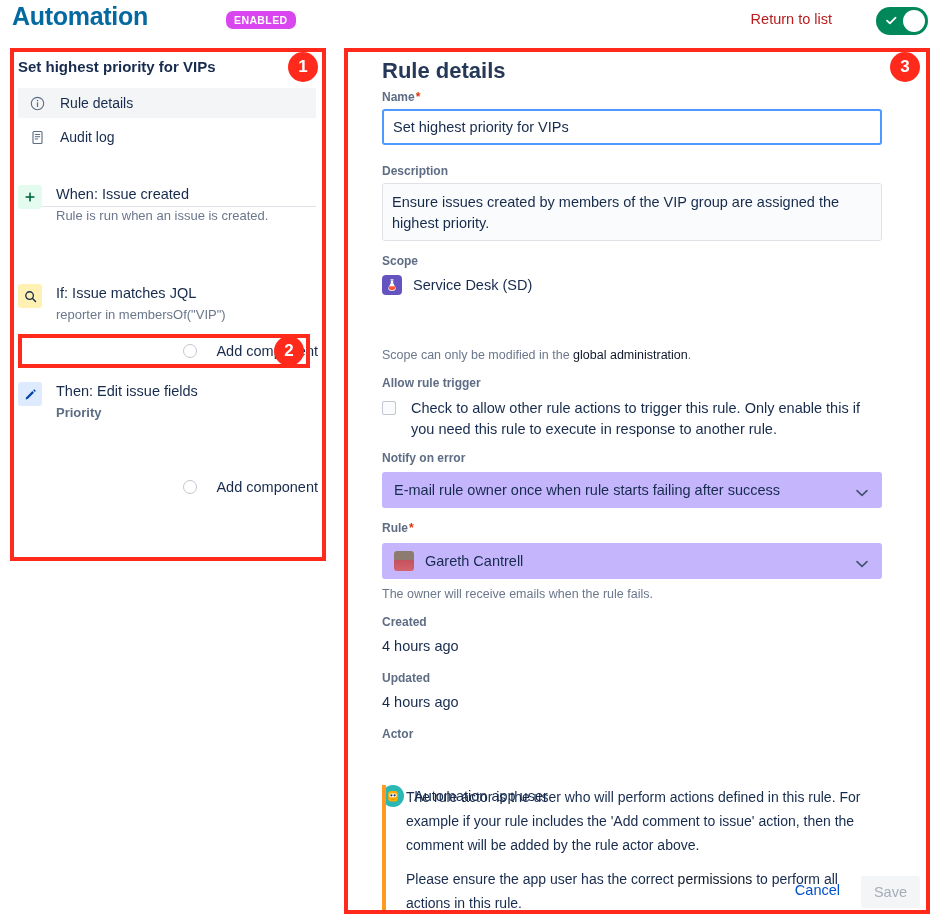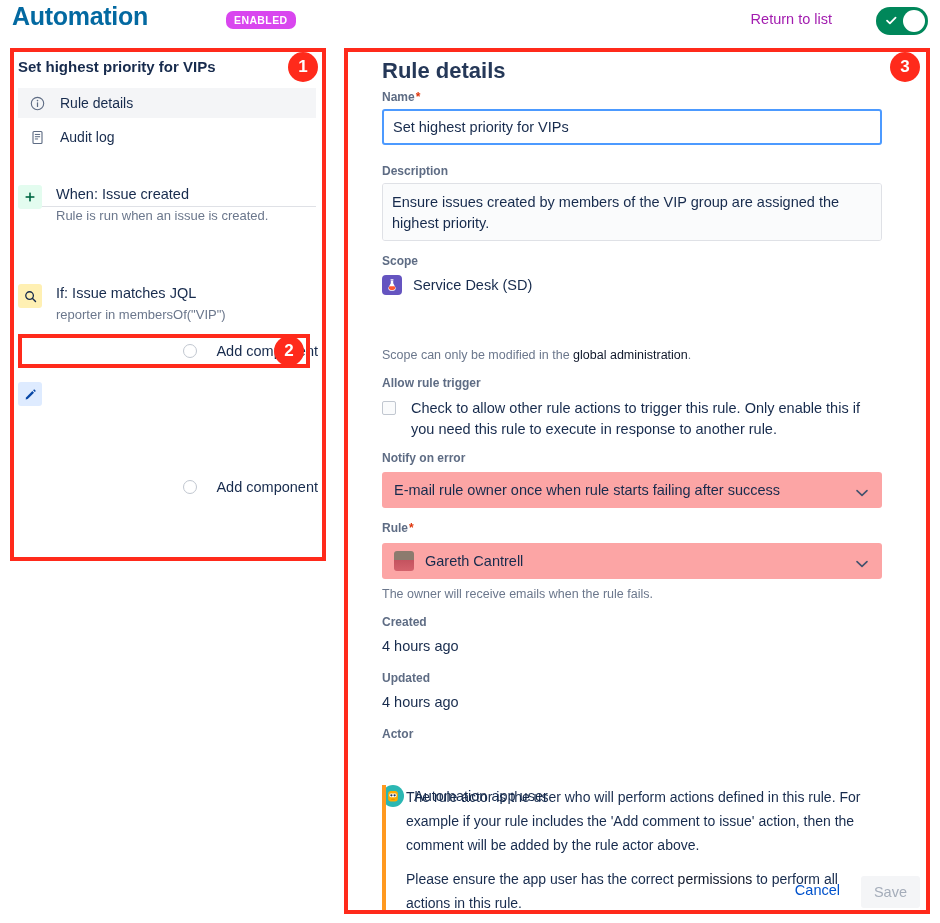--- a/index.html
+++ b/index.html
@@ -22,21 +22,21 @@
     color: #0369a1;
   }
   #enabled-badge {
     position: absolute; left: 226px; top: 11px;
     background: #d946ef; color: #ffffff;
     font-size: 10.5px; font-weight: bold; letter-spacing: 0.4px;
     padding: 3px 8px 3px 8px; border-radius: 7px;
   }
   #return-to-list {
     position: absolute; right: 108px; top: 11px;
-    color: #a21caf; font-size: 14.5px; text-decoration: none;
+    color: #b91c1c; font-size: 14.5px; text-decoration: none;
     cursor: pointer;
   }
   #toggle-switch {
     position: absolute; right: 12px; top: 7px;
     width: 52px; height: 28px; border-radius: 14px;
     background: #00875A; cursor: pointer;
   }
   #toggle-switch .knob {
     position: absolute; right: 3px; top: 3px;
     width: 22px; height: 22px; border-radius: 11px; background: #ffffff;
@@ -170,21 +170,21 @@
   #trigger-checkbox {
     width: 14px; height: 14px; border: 1.5px solid #C1C7D0; border-radius: 2px;
     background: #FAFBFC; flex: 0 0 14px; margin-top: 3px; cursor: pointer;
   }
   #trigger-check-text {
     margin-left: 15px; font-size: 14.5px; color: #172B4D; line-height: 21px;
   }
 
   .select {
     position: absolute; left: 38px; width: 500px; height: 36px;
-    background: #fca5a5; border: 1px solid transparent; border-radius: 3px;
+    background: #c4b5fd; border: 1px solid transparent; border-radius: 3px;
     display: flex; align-items: center; cursor: pointer;
   }
   .select .sel-text {
     margin-left: 11px; font-size: 14.5px; color: #172B4D;
   }
   .select .chev {
     position: absolute; right: 12px; top: 12px; color: #42526E;
   }
   .select .av {
     width: 20px; height: 20px; border-radius: 3px; margin-left: 11px;
@@ -298,20 +298,24 @@
     <span class="lbl">Add component</span>
   </div>
 
   <div class="comp" style="top:333px;">
     <span class="sq blue">
       <svg width="13" height="13" viewBox="0 0 14 14">
         <path d="M2.2 10.1 L9.0 3.3 L10.8 5.1 L4.0 11.9 L1.8 12.3 Z" fill="#0747A6"></path>
         <path d="M9.8 2.5 L11.0 1.3 L12.8 3.1 L11.6 4.3 Z" fill="#0747A6"></path>
       </svg>
     </span>
+    <span class="txt">
+      <span class="ttl" style="display:block;">Then: Edit issue fields</span>
+      <span class="sub bold" style="display:block;">Priority</span>
+    </span>
   </div>
 
   <div class="addcomp" style="top:425px;">
     <span class="circ"></span>
     <span class="lbl">Add component</span>
   </div>
 </div>
 
 <div id="right-panel">
 

